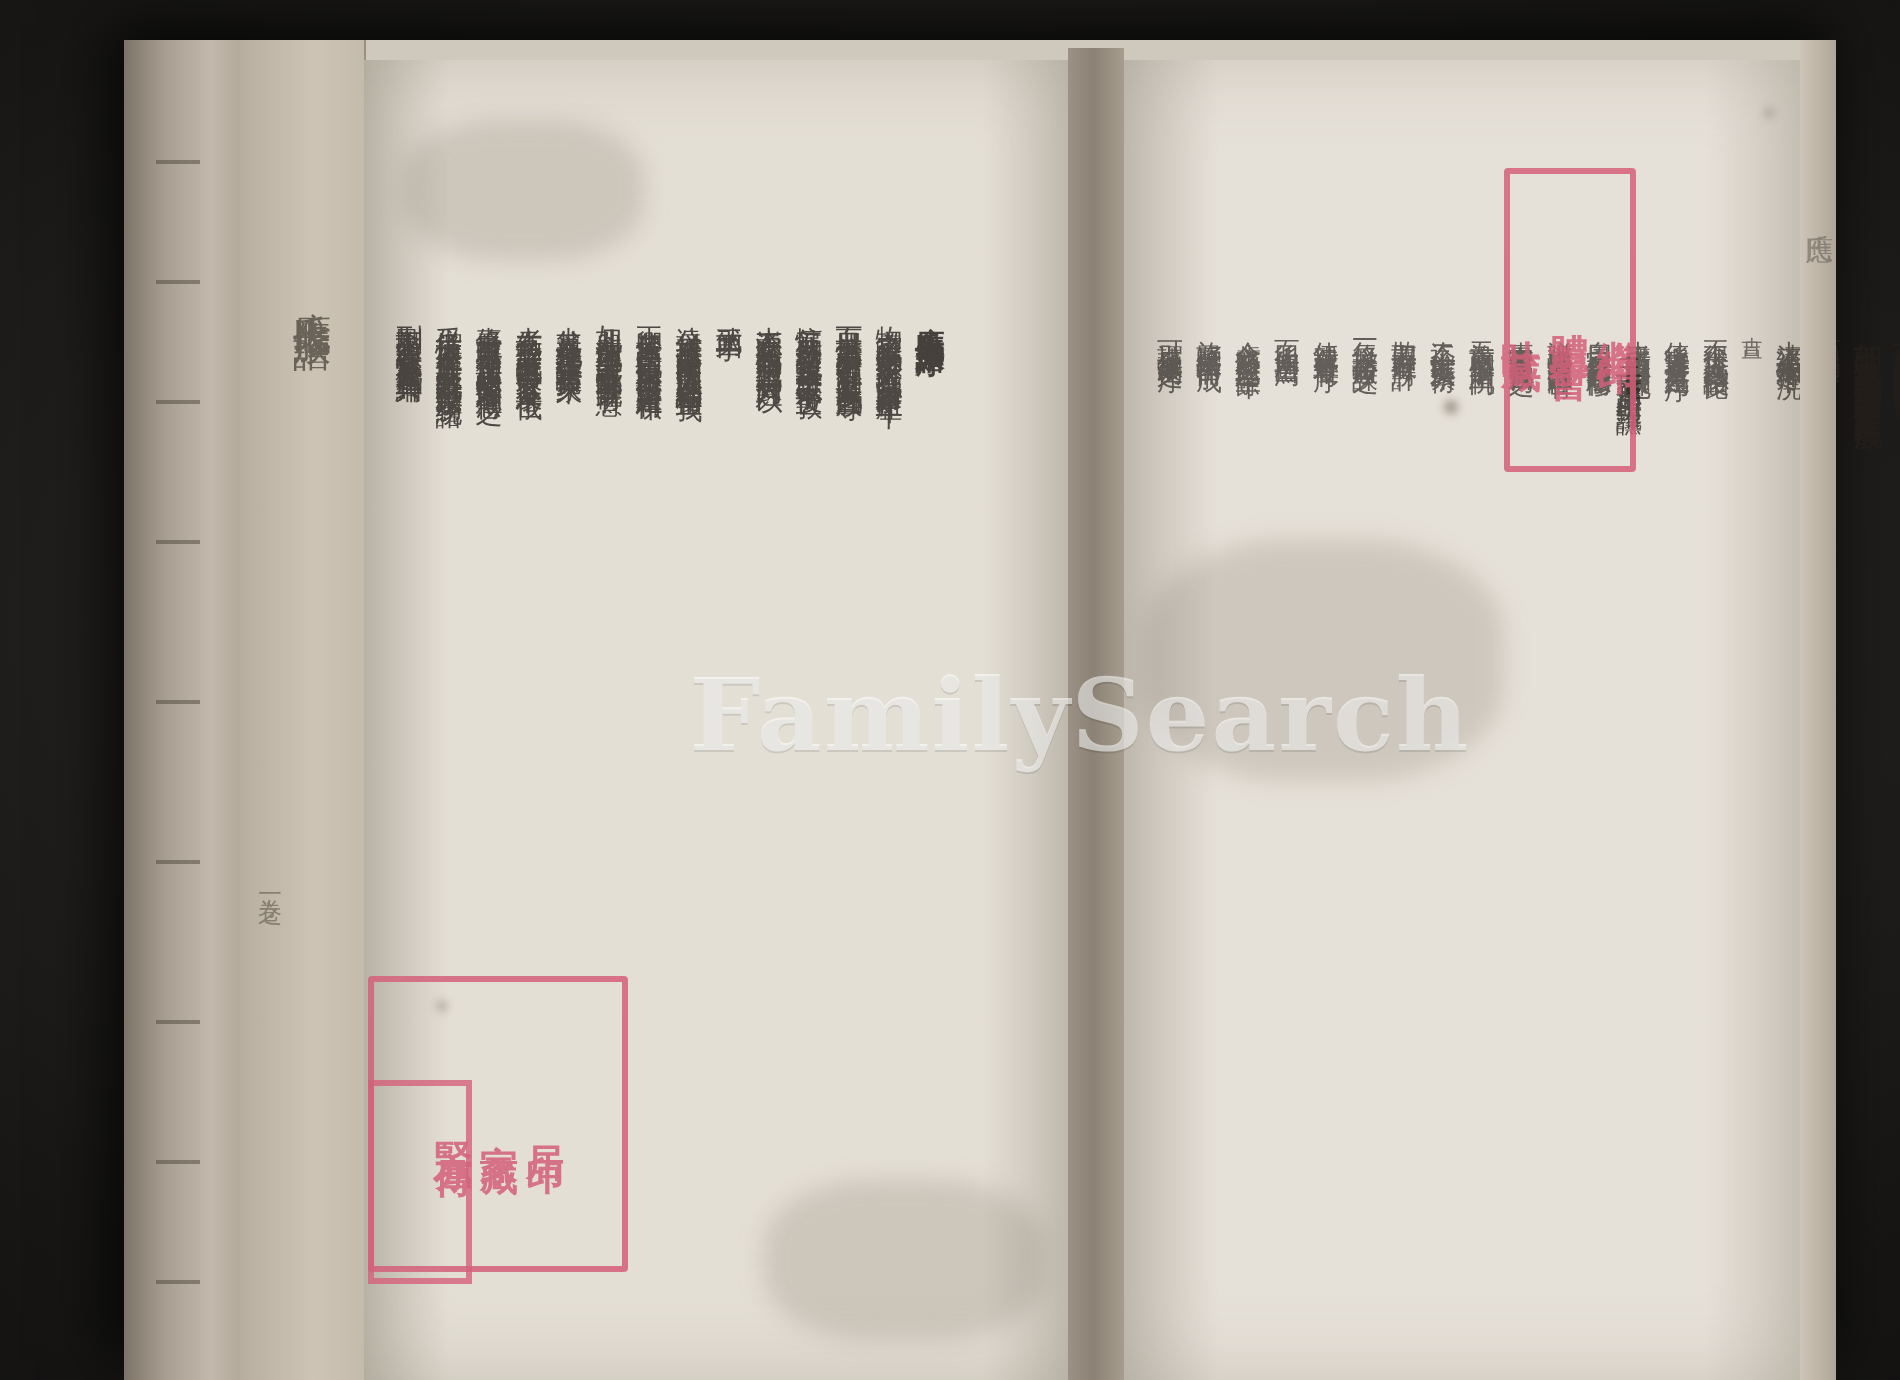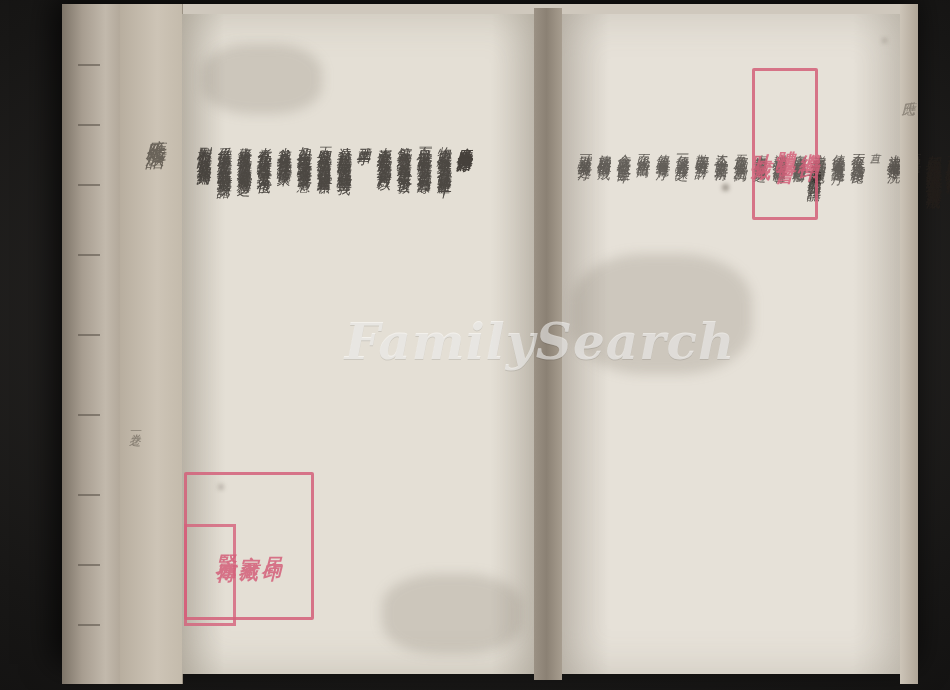--- a/index.html
+++ b/index.html
@@ -28,26 +28,25 @@
     position: absolute;
     inset: 0;
     background:
       radial-gradient(ellipse 120% 90% at 50% 45%, #2e2c2a 0%, #181716 60%, #0d0c0c 100%);
   }
 
   
   #book {
     position: absolute;
     left: 62px;
-    top: 4px;
+    top: 20px;
     width: 845px;
     height: 652px;
     background: #cfc8bd;
     box-shadow: 0 0 30px 8px rgba(0,0,0,.75);
-    font-style: italic;
   }
 
   
   #binding {
     position: absolute;
     left: 0px;
     top: 0px;
     width: 58px;
     height: 680px;
     background: linear-gradient(90deg, #7d7468 0%, #a79d90 35%, #c2b9ac 75%, #b3a99b 100%);

